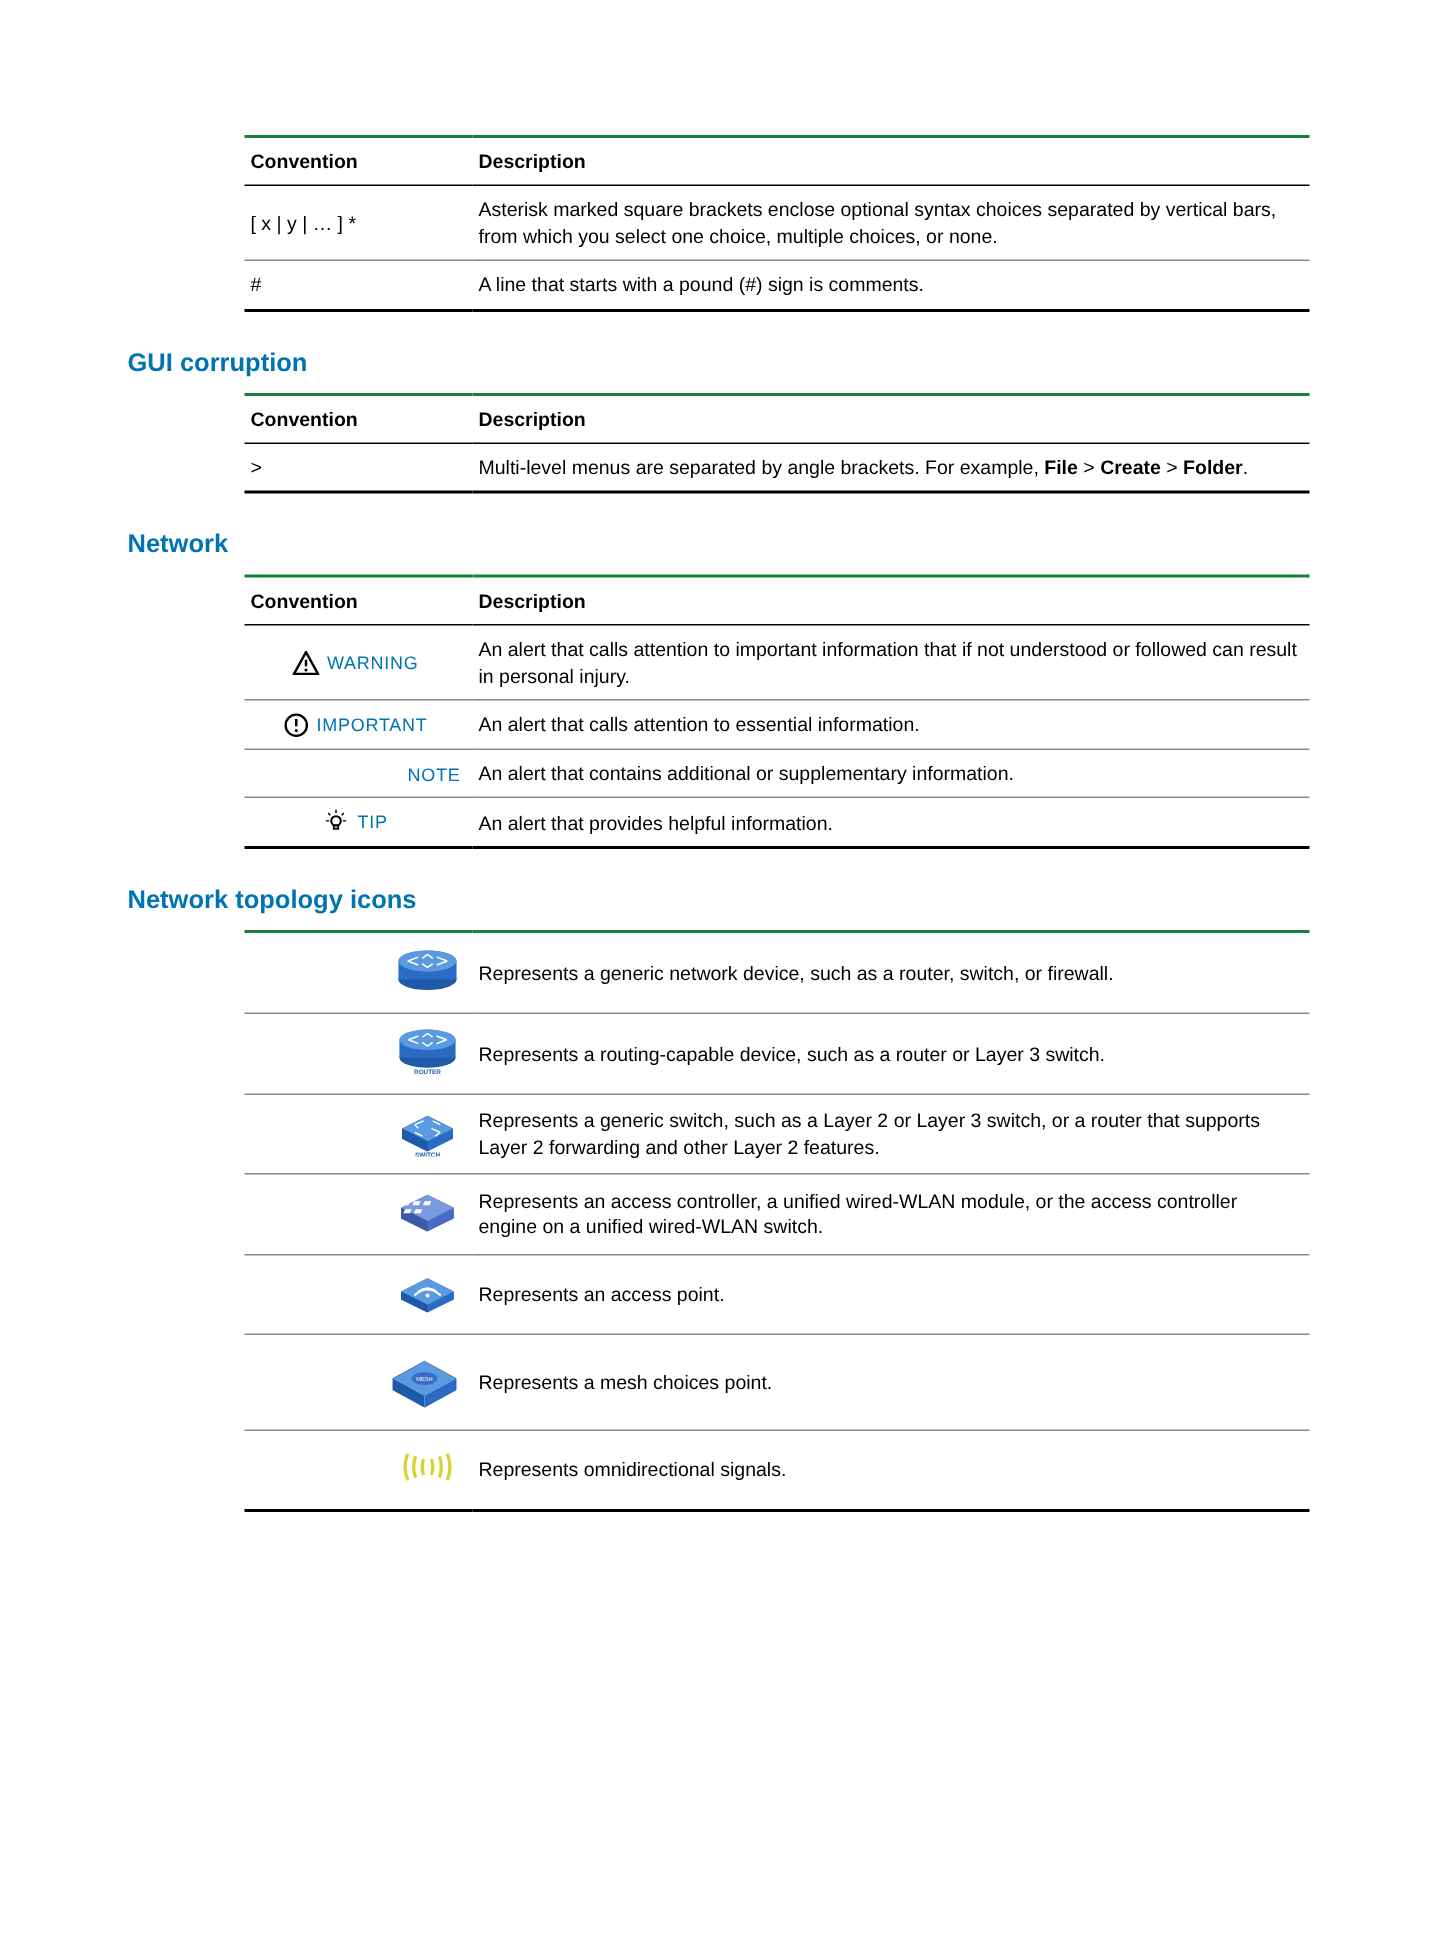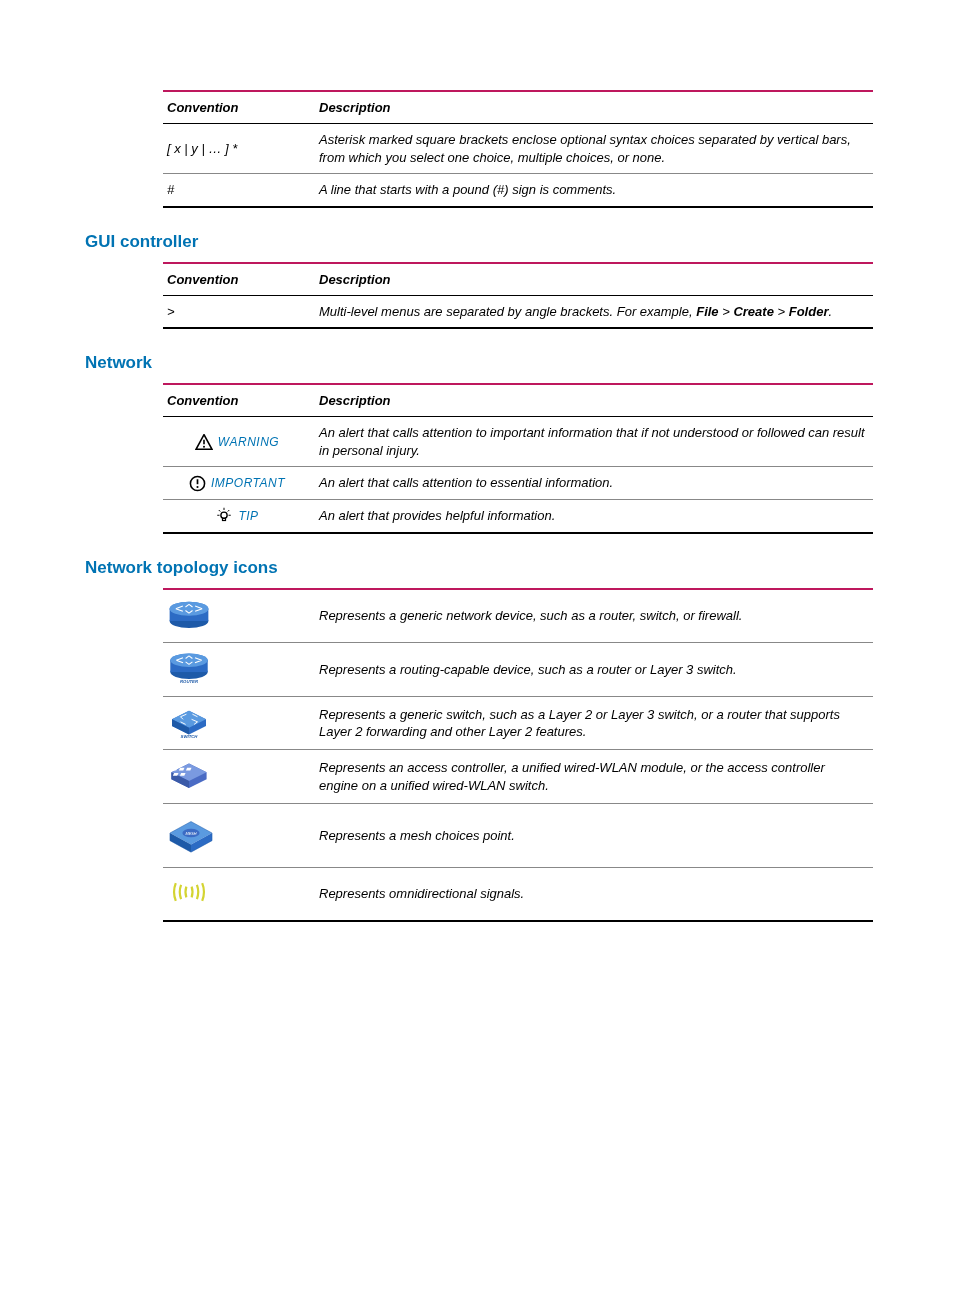--- a/index.html
+++ b/index.html
@@ -16,23 +16,22 @@
     color: #0073b3;
     font-size: 17px;
     font-weight: bold;
     margin: 24px 0 10px 0;
   }
   table.conv {
     border-collapse: collapse;
     width: 710px;
     margin-left: 78px;
     margin-bottom: 4px;
-    border-top: 2px solid #be185d;
+    border-top: 2px solid #15803d;
     border-bottom: 2px solid #000;
-    font-style: italic;
   }
   table.conv th {
     text-align: left;
     font-weight: bold;
     padding: 8px 8px 8px 4px;
     border-bottom: 1px solid #000;
     font-size: 13px;
     vertical-align: top;
   }
   table.conv td {
@@ -53,21 +52,21 @@
     letter-spacing: 0.5px;
     vertical-align: middle;
   }
   .sym-wrap {
     display: flex;
     align-items: center;
     gap: 5px;
     justify-content: center;
   }
   svg.sicon { flex: none; }
-  .icon-cell { text-align: left; }
+  .icon-cell { text-align: right; }
   .net-icon {
     width: 44px;
     height: 34px;
     display: inline-block;
   }
 </style>
 </head>
 <body>
 
 <table class="conv">
@@ -82,21 +81,21 @@
       <td>[ x | y | … ] *</td>
       <td>Asterisk marked square brackets enclose optional syntax choices separated by vertical bars, from which you select one choice, multiple choices, or none.</td>
     </tr>
     <tr>
       <td>#</td>
       <td>A line that starts with a pound (#) sign is comments.</td>
     </tr>
   </tbody>
 </table>
 
-<h2 class="section">GUI controller</h2>
+<h2 class="section">GUI corruption</h2>
 <table class="conv">
   <thead>
     <tr>
       <th class="col-conv">Convention</th>
       <th>Description</th>
     </tr>
   </thead>
   <tbody>
     <tr>
       <td>&gt;</td>
@@ -134,20 +133,26 @@
         <span class="sym-wrap">
           <svg class="sicon" width="17" height="17" viewBox="0 0 24 24">
             <circle cx="12" cy="12" r="10" fill="none" stroke="#000" stroke-width="2.2"></circle>
             <line x1="12" y1="6" x2="12" y2="13" stroke="#000" stroke-width="2.4"></line>
             <circle cx="12" cy="17" r="1.5" fill="#000"></circle>
           </svg>
           <span class="sym-label">IMPORTANT</span>
         </span>
       </td>
       <td>An alert that calls attention to essential information.</td>
+    </tr>
+    <tr>
+      <td class="icon-cell">
+        <span class="sym-label">NOTE</span>
+      </td>
+      <td>An alert that contains additional or supplementary information.</td>
     </tr>
     <tr>
       <td class="icon-cell">
         <span class="sym-wrap">
           <svg class="sicon" width="18" height="18" viewBox="0 0 24 24">
             <circle cx="12" cy="11" r="4.2" fill="none" stroke="#000" stroke-width="1.8"></circle>
             <rect x="10" y="15" width="4" height="3" fill="none" stroke="#000" stroke-width="1.6"></rect>
             <line x1="12" y1="1" x2="12" y2="4" stroke="#000" stroke-width="1.3"></line>
             <line x1="3" y1="11" x2="6" y2="11" stroke="#000" stroke-width="1.3"></line>
             <line x1="18" y1="11" x2="21" y2="11" stroke="#000" stroke-width="1.3"></line>
@@ -212,20 +217,33 @@
           <rect x="20" y="11" width="5" height="3" fill="#fff" transform="skewX(-25)"></rect>
           <rect x="28" y="11" width="5" height="3" fill="#fff" transform="skewX(-25)"></rect>
           <rect x="16" y="17" width="5" height="3" fill="#fff" transform="skewX(-25)"></rect>
           <rect x="24" y="17" width="5" height="3" fill="#fff" transform="skewX(-25)"></rect>
         </svg>
       </td>
       <td>Represents an access controller, a unified wired-WLAN module, or the access controller engine on a unified wired-WLAN switch.</td>
     </tr>
     <tr>
       <td class="icon-cell">
+        <svg class="net-icon" viewBox="0 0 50 36">
+          <path d="M5 18 L25 8 L45 18 L45 24 L25 34 L5 24 Z" fill="#2c6bc4"></path>
+          <path d="M5 18 L25 28 L45 18 L25 8 Z" fill="#5a9ae0"></path>
+          <path d="M5 18 L25 28 L25 34 L5 24 Z" fill="#1e5aa8"></path>
+          <path d="M18 18 Q25 13 32 18" stroke="#fff" stroke-width="1.5" fill="none"></path>
+          <path d="M15 21 Q25 12 35 21" stroke="#fff" stroke-width="1.5" fill="none"></path>
+          <circle cx="25" cy="21" r="1.5" fill="#fff"></circle>
+        </svg>
+      </td>
+      <td>Represents an access point.</td>
+    </tr>
+    <tr>
+      <td class="icon-cell">
         <svg width="48" height="44" viewBox="0 0 50 46">
           <path d="M3 23 L25 11 L47 23 L25 35 Z" fill="#5a9ae0"></path>
           <path d="M3 23 L25 35 L25 43 L3 31 Z" fill="#1e5aa8"></path>
           <path d="M47 23 L25 35 L25 43 L47 31 Z" fill="#2c6bc4"></path>
           <path d="M3 23 L25 11 L47 23 L47 31 L25 43 L3 31 Z" fill="none" stroke="#1e5aa8" stroke-width="0.5"></path>
           <ellipse cx="25" cy="23" rx="9" ry="4.5" fill="#3b6bc4"></ellipse>
           <text x="25" y="25" font-size="4" fill="#fff" text-anchor="middle">MESH</text>
         </svg>
       </td>
       <td>Represents a mesh choices point.</td>

